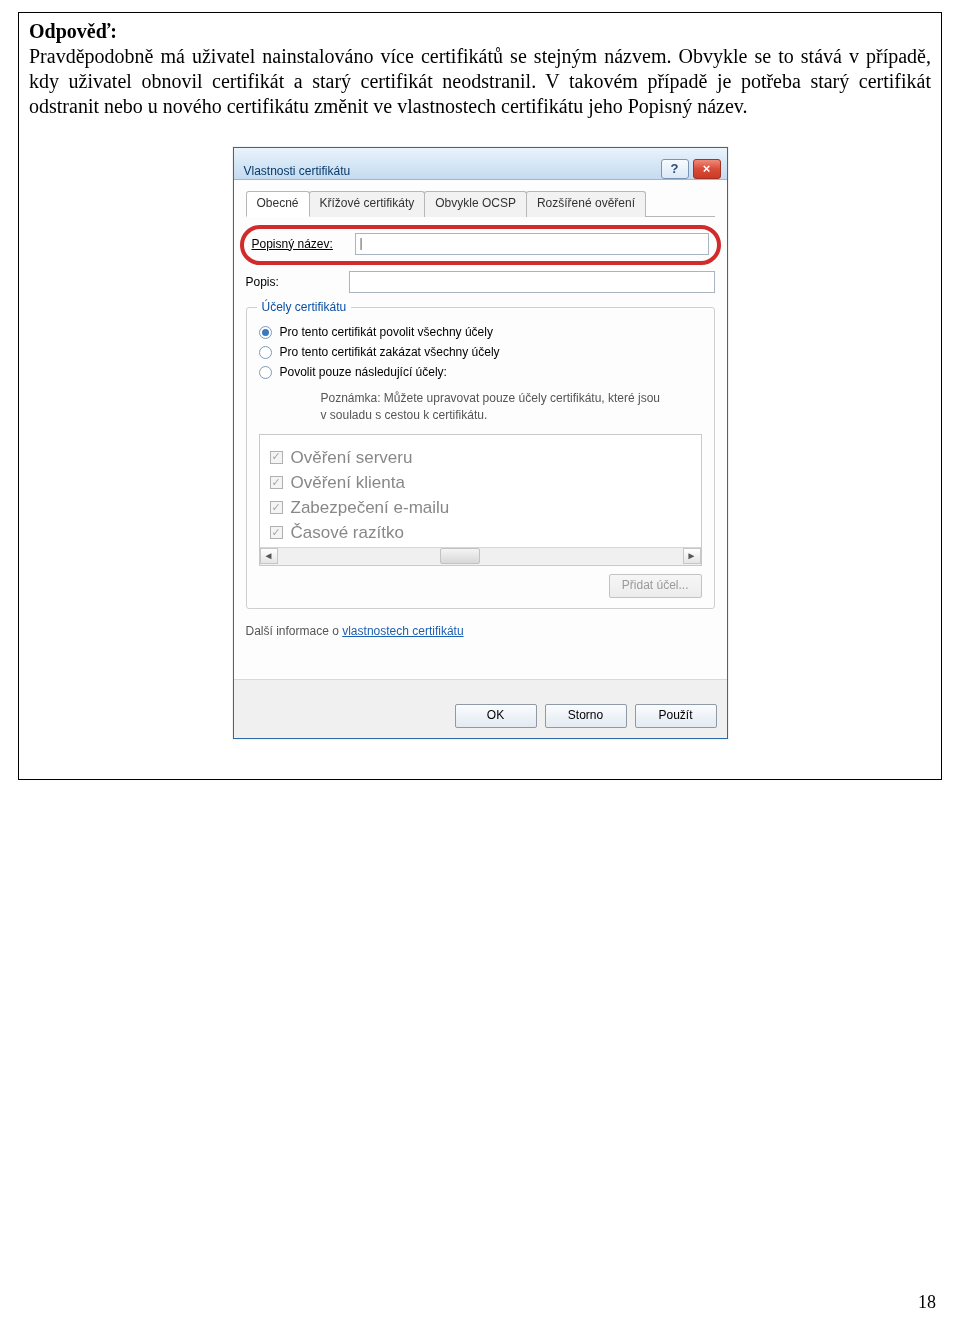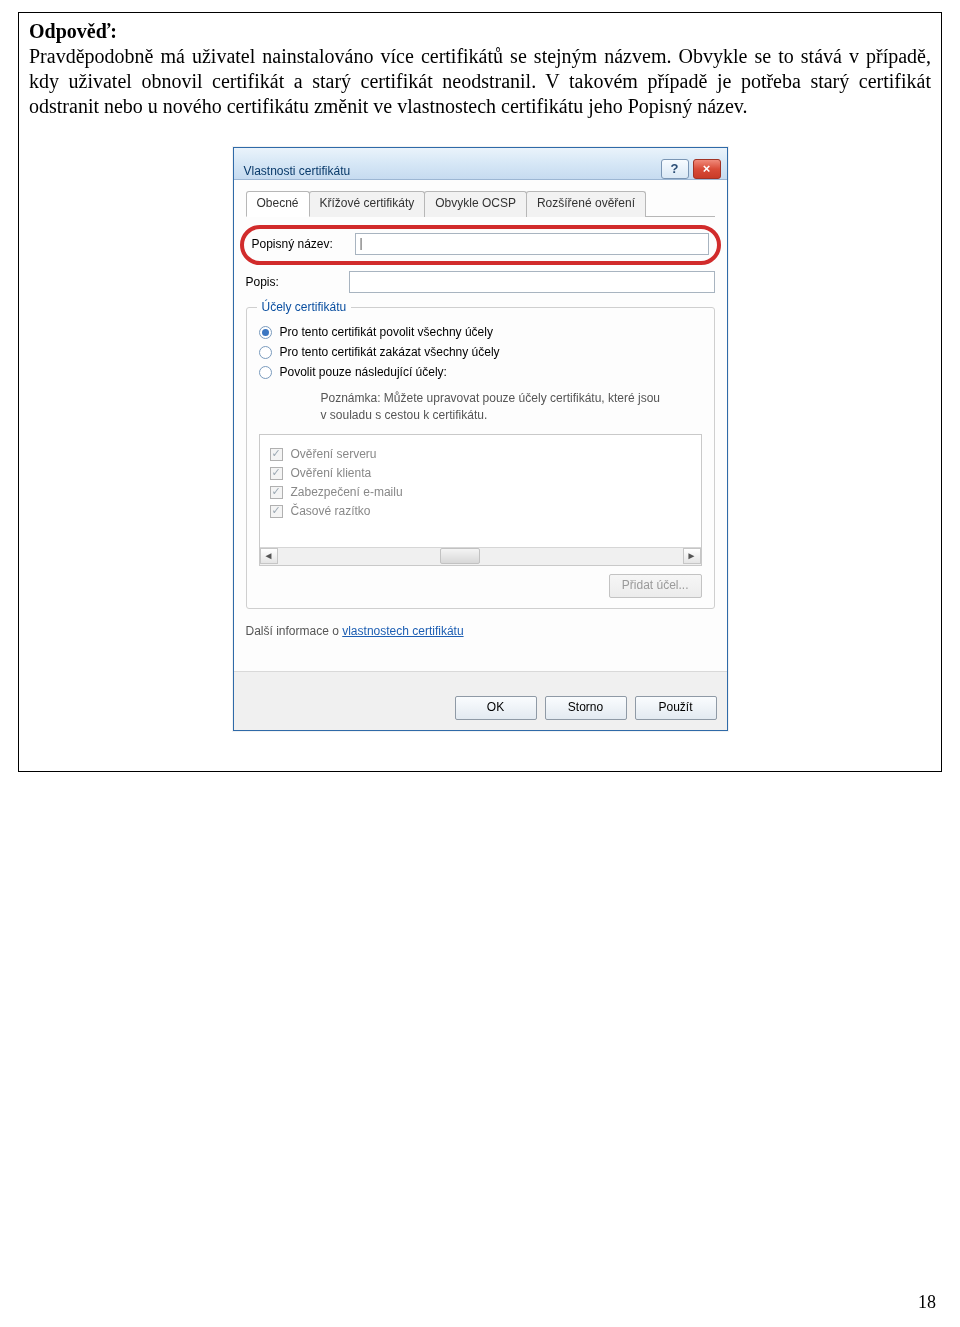--- a/index.html
+++ b/index.html
@@ -112,20 +112,21 @@
     flex: 1;
     height: 22px;
     border: 1px solid #a8b4c0;
     background: #fff;
   }
   .popisny-wrap {
     border: 4px solid #d12b2b;
     border-radius: 24px;
     padding: 4px 8px;
     margin: -6px -6px 6px -6px;
+    text-decoration: underline;
   }
   .popis-row {
     margin-bottom: 14px;
     display: flex;
     align-items: center;
     gap: 8px;
   }
 
   .groupbox {
     border: 1px solid #cfcfcf;
@@ -175,21 +176,21 @@
     background: #fff;
     height: 132px;
     margin-top: 6px;
     position: relative;
     overflow: hidden;
   }
   .purpose-inner { padding: 8px 10px; }
   .check-row {
     display: flex; align-items: center; gap: 8px;
     color: #888;
-    font-size: 12px;
+    font-size: 17px;
     margin: 4px 0;
   }
   .cb {
     width: 13px; height: 13px;
     border: 1px solid #b0b0b0;
     background: #f4f4f4;
     display: inline-flex; align-items:center; justify-content:center;
     font-size: 11px; color: #9aa7b2;
   }
   .cb::after { content: "✓"; }
@@ -235,21 +236,21 @@
   }
   .btn.disabled {
     color: #9a9a9a;
     border-color: #c3c3c3;
     background: linear-gradient(#f6f6f6,#ececec);
   }
 
   .more-info {
     font-size: 12px;
     color: #555;
-    margin: 8px 0 18px 0;
+    margin: 8px 0 26px 0;
   }
   .more-info a { color: #1e5fb3; text-decoration: underline; }
 
   .button-row {
     display: flex;
     justify-content: flex-end;
     gap: 8px;
     padding: 24px 10px 10px 10px;
     background: #f0f0f0;
     border-top: 1px solid #d9d9d9;

